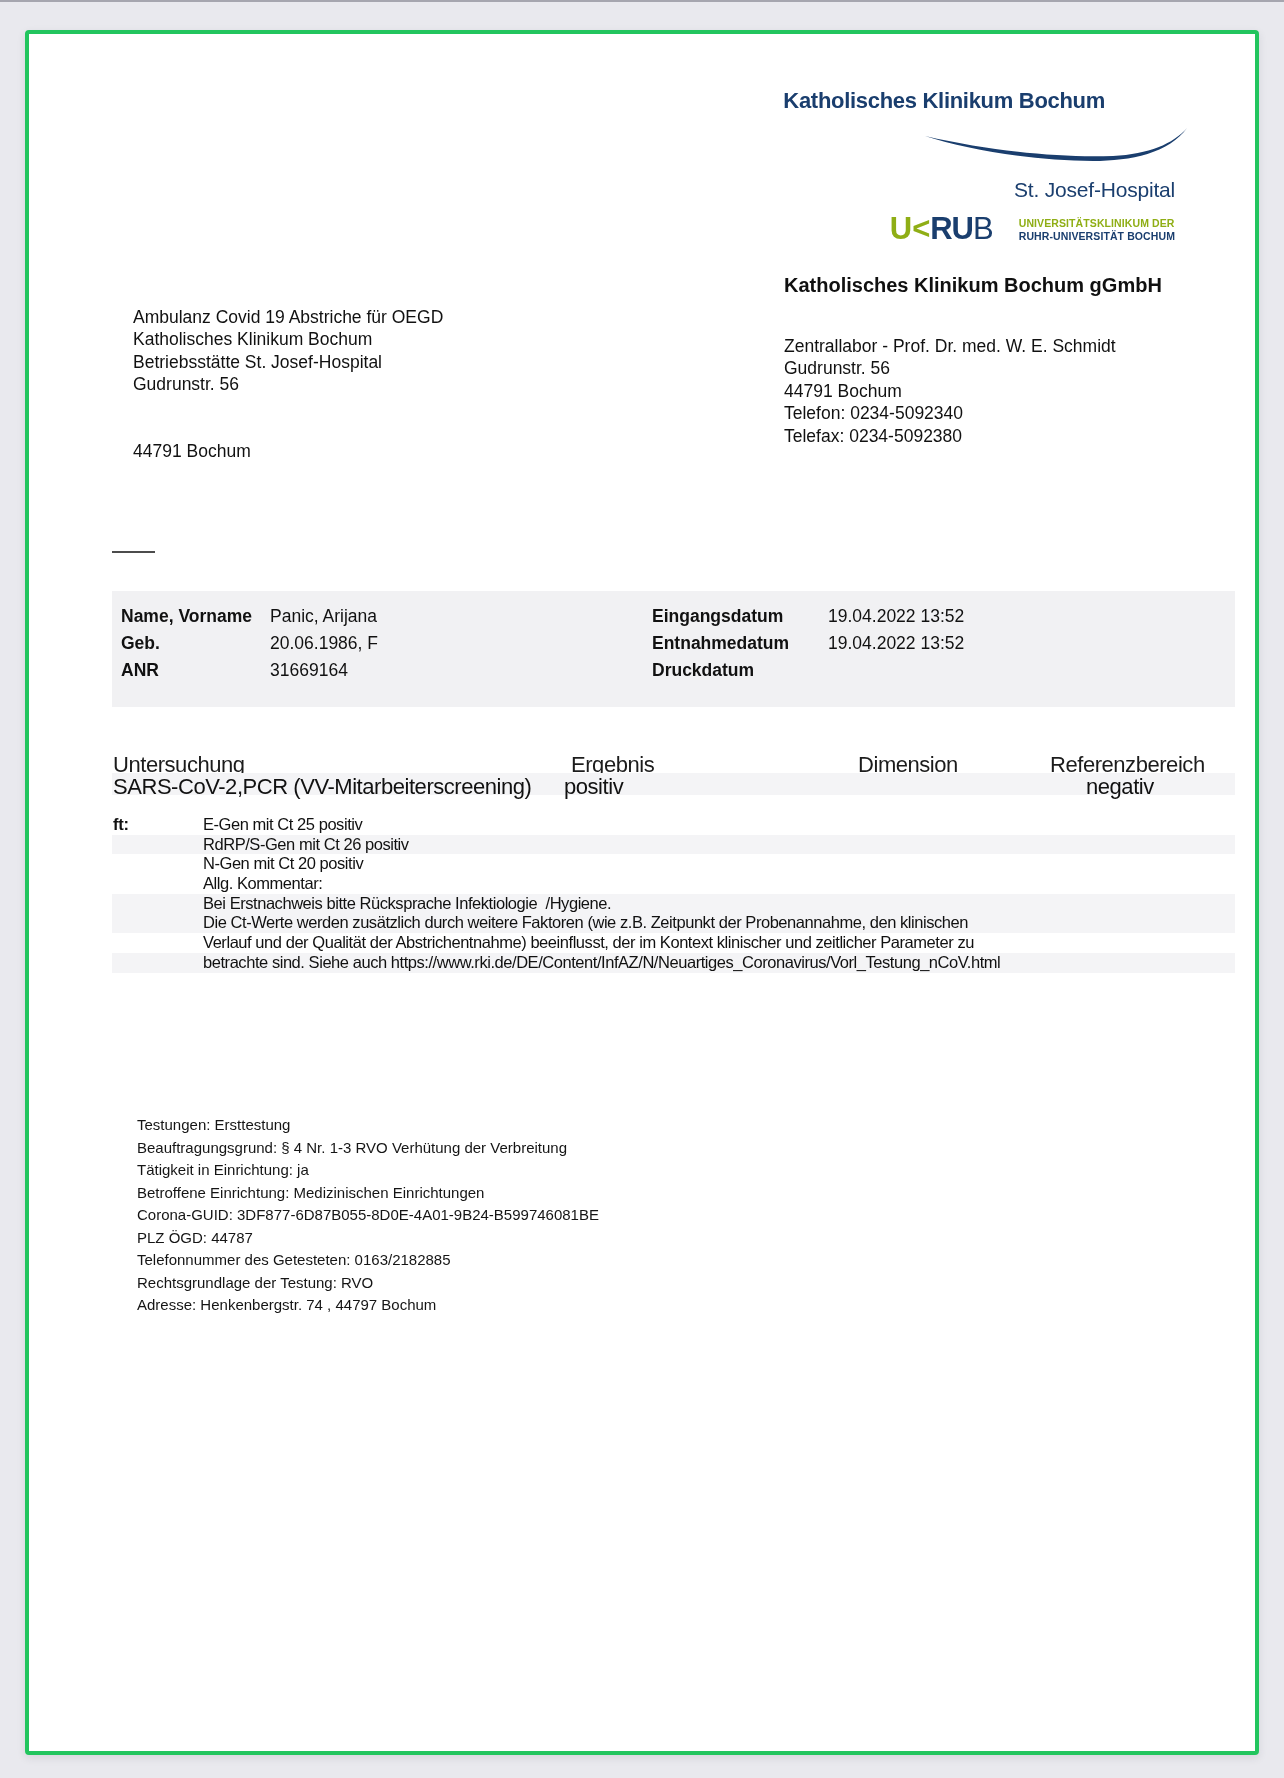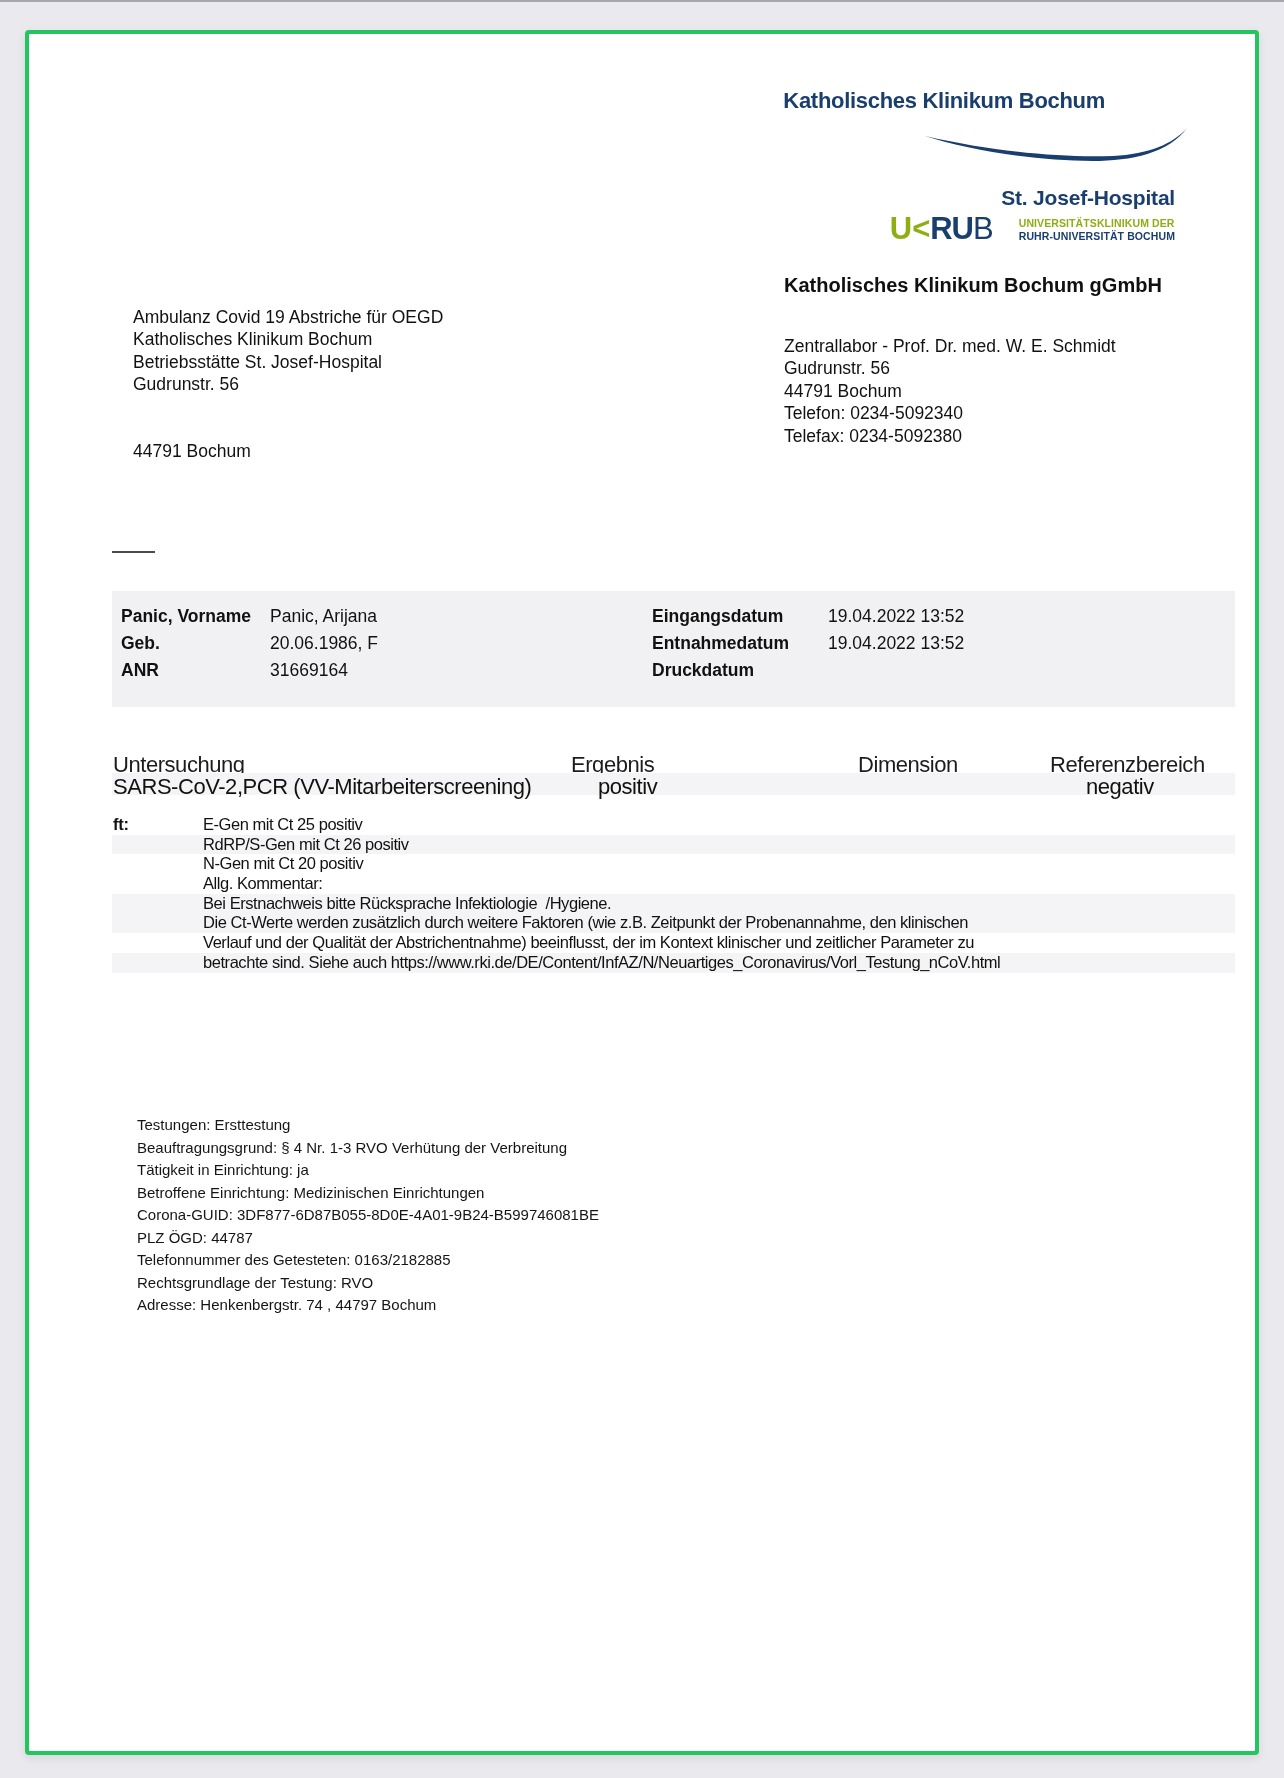--- a/index.html
+++ b/index.html
@@ -18,22 +18,22 @@
     box-shadow:0 3px 8px rgba(40,40,60,0.10);
   }
 
   
   .clinic-title {
     position:absolute; top:54px; right:150px;
     font-size:22px; font-weight:bold; letter-spacing:-0.3px; color:#1a3e6e;
   }
   .swoosh { position:absolute; top:92px; left:896px; width:262px; height:36px; }
   .hospital-name {
-    position:absolute; top:152px; right:80px;
-    font-size:21px; font-weight:bold; color:#1a3e6e; letter-spacing:-0.2px;
+    position:absolute; top:144px; right:80px;
+    font-size:21px; font-weight:normal; color:#1a3e6e; letter-spacing:-0.2px;
   }
   .ukrub { position:absolute; top:179px; right:80px; display:flex; align-items:flex-start; gap:26px; }
   .ukrub-letters { font-size:31px; line-height:32px; font-weight:bold; letter-spacing:-1px; white-space:nowrap; }
   .ukrub-letters .g { color:#8fae15; }
   .ukrub-letters .k { color:#8fae15; font-weight:bold; margin:0 1px; }
   .ukrub-letters .ru { color:#1a3e6e; }
   .ukrub-letters .b { color:#1a3e6e; font-weight:500; }
   .ukrub-text { padding-top:4px; font-size:10.5px; font-weight:bold; line-height:12.5px; letter-spacing:0.1px; white-space:nowrap; }
   .ukrub-text .l1 { color:#8fae15; }
   .ukrub-text .l2 { color:#1a3e6e; }
@@ -57,21 +57,21 @@
   .p-row .v1 { left:158px; }
   .p-row .l2 { left:540px; }
   .p-row .v2 { left:716px; }
 
   
   .cond { font-size:22px; letter-spacing:-0.45px; }
   .results-header span { position:absolute; top:718px; color:#1c1c1c; white-space:pre; }
   .rh-1 { left:84px; }  .rh-2 { left:542px; }  .rh-3 { left:829px; }  .rh-4 { left:1021px; }
   .results-row { position:absolute; left:83px; top:739px; width:1123px; height:21.5px; background:#f4f4f6; }
   .results-row span { position:absolute; top:1px; white-space:pre; }
-  .rr-1 { left:1px; }  .rr-2 { left:486px; }  .rr-3 { left:746px; }  .rr-4 { left:974px; }
+  .rr-1 { left:1px; }  .rr-2 { left:452px; }  .rr-3 { left:746px; }  .rr-4 { left:974px; }
 
   
   .footnote { position:absolute; left:83px; top:781px; width:1123px; }
   .fn-label { position:absolute; left:1px; top:0; font-weight:bold; font-size:16.5px; letter-spacing:-0.3px; }
   .fn-row { position:relative; height:19.7px; line-height:19.7px; padding-left:91px; font-size:16.5px; letter-spacing:-0.45px; white-space:pre; }
   .fn-row.shaded { background:#f4f4f6; }
 
   
   .details { position:absolute; left:108px; top:1080px; font-size:15px; line-height:22.5px; color:#151515; }
   .details .line { min-height:22.5px; white-space:pre; }
@@ -118,21 +118,21 @@
     <div class="line">Gudrunstr. 56</div>
     <div class="line">44791 Bochum</div>
     <div class="line">Telefon: 0234-5092340</div>
     <div class="line">Telefax: 0234-5092380</div>
   </div>
 
   <div class="dash-mark"></div>
 
   <div class="patient-panel">
     <div class="p-row" style="top:15px">
-      <span class="lab l1">Panic, Vorname</span>
+      <span class="lab l1">Name, Vorname</span>
       <span class="v1">Panic, Arijana</span>
       <span class="lab l2">Eingangsdatum</span>
       <span class="v2">19.04.2022 13:52</span>
     </div>
     <div class="p-row" style="top:42px">
       <span class="lab l1">Geb.</span>
       <span class="v1">20.06.1986, F</span>
       <span class="lab l2">Entnahmedatum</span>
       <span class="v2">19.04.2022 13:52</span>
     </div>

